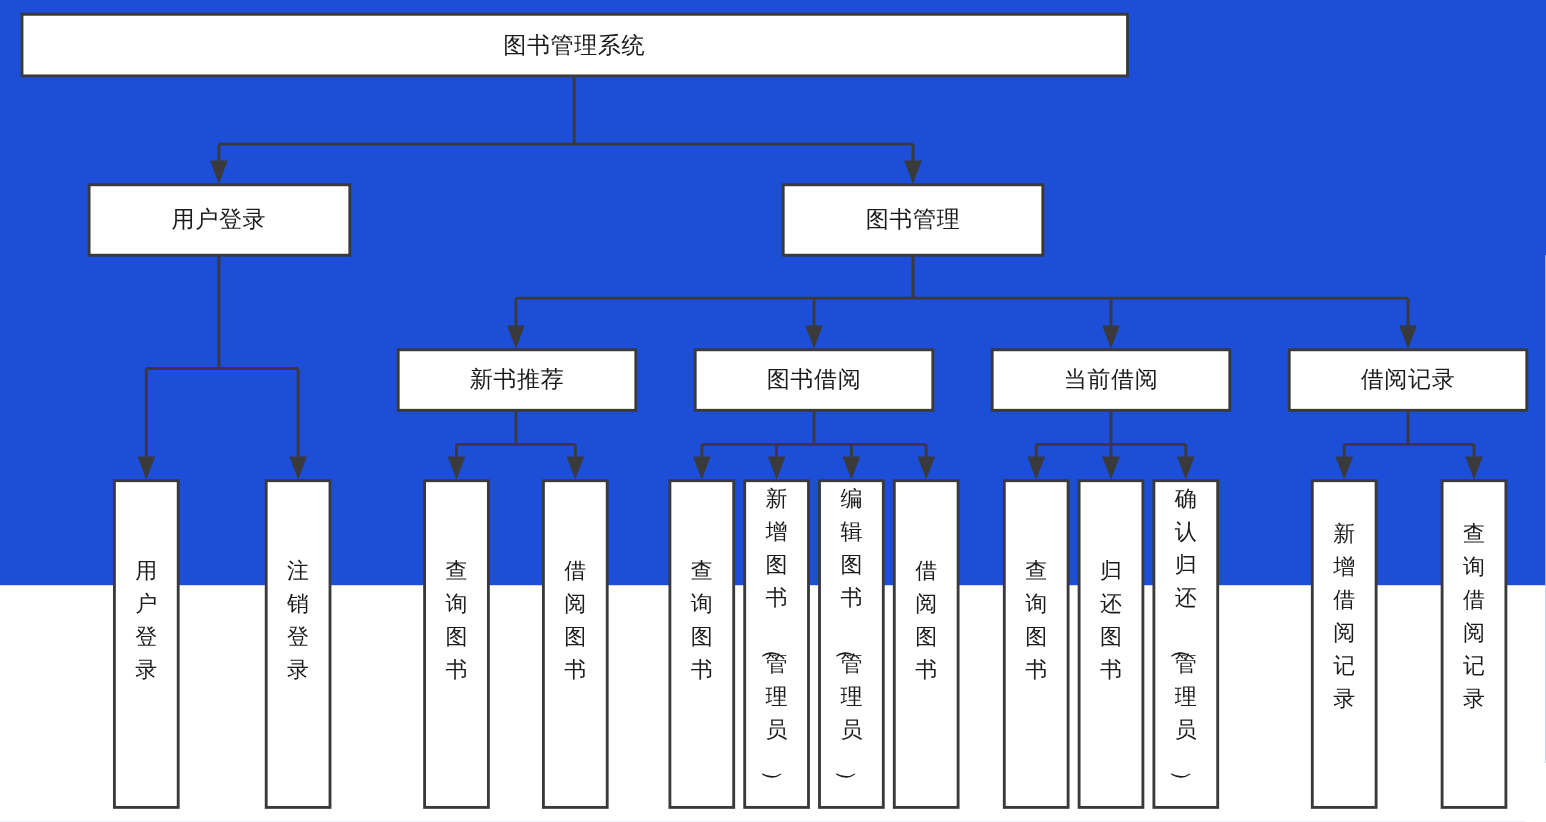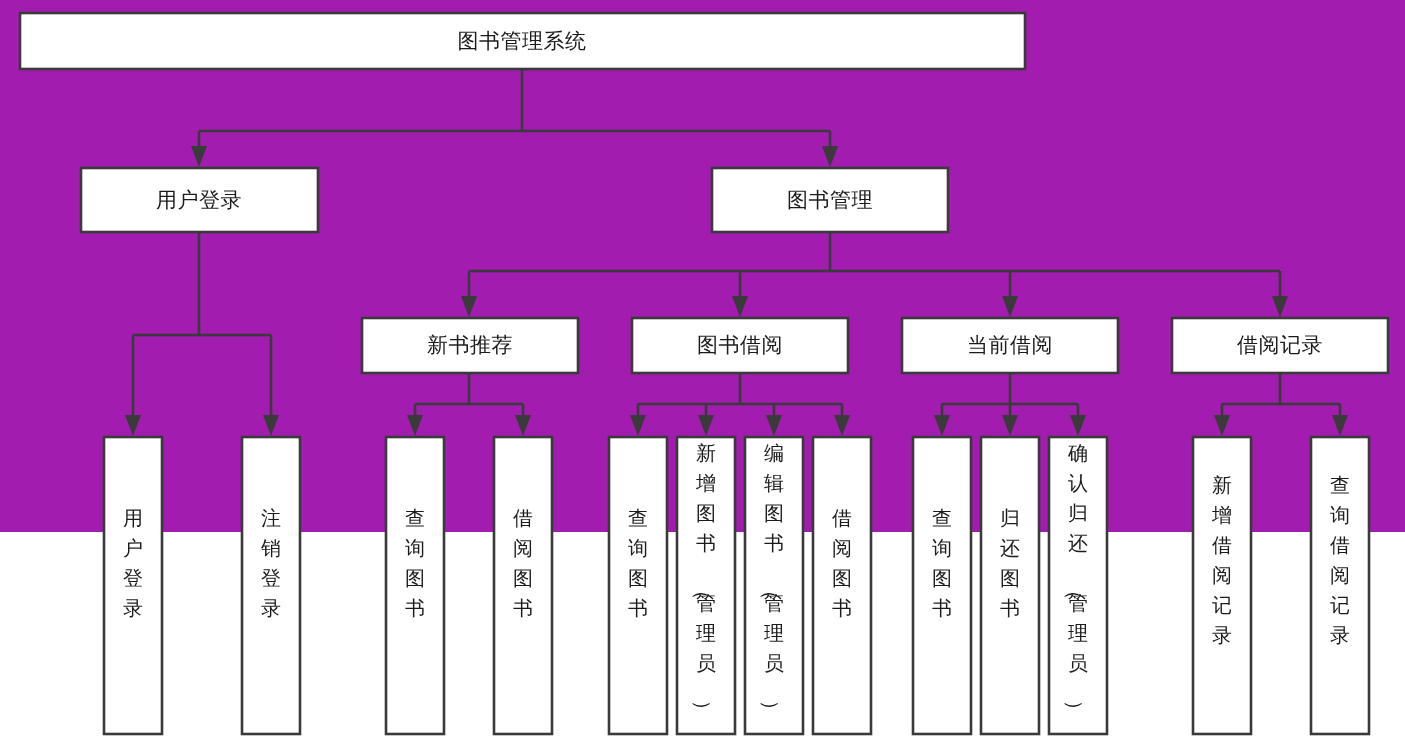--- a/index.html
+++ b/index.html
@@ -10,21 +10,21 @@
   body {
     width: 1405px;
     height: 747px;
     font-family: "DejaVu Sans", "Liberation Sans", sans-serif;
     overflow: hidden;
   }
   #diagram-root {
     position: relative;
     width: 1405px;
     height: 532px;
-    background: #a21caf;
+    background: #1d4ed8;
   }
   svg.tree-canvas {
     position: absolute;
     left: 0;
     top: 0;
     width: 1405px;
     height: 747px;
     display: block;
   }
   .node-box {

